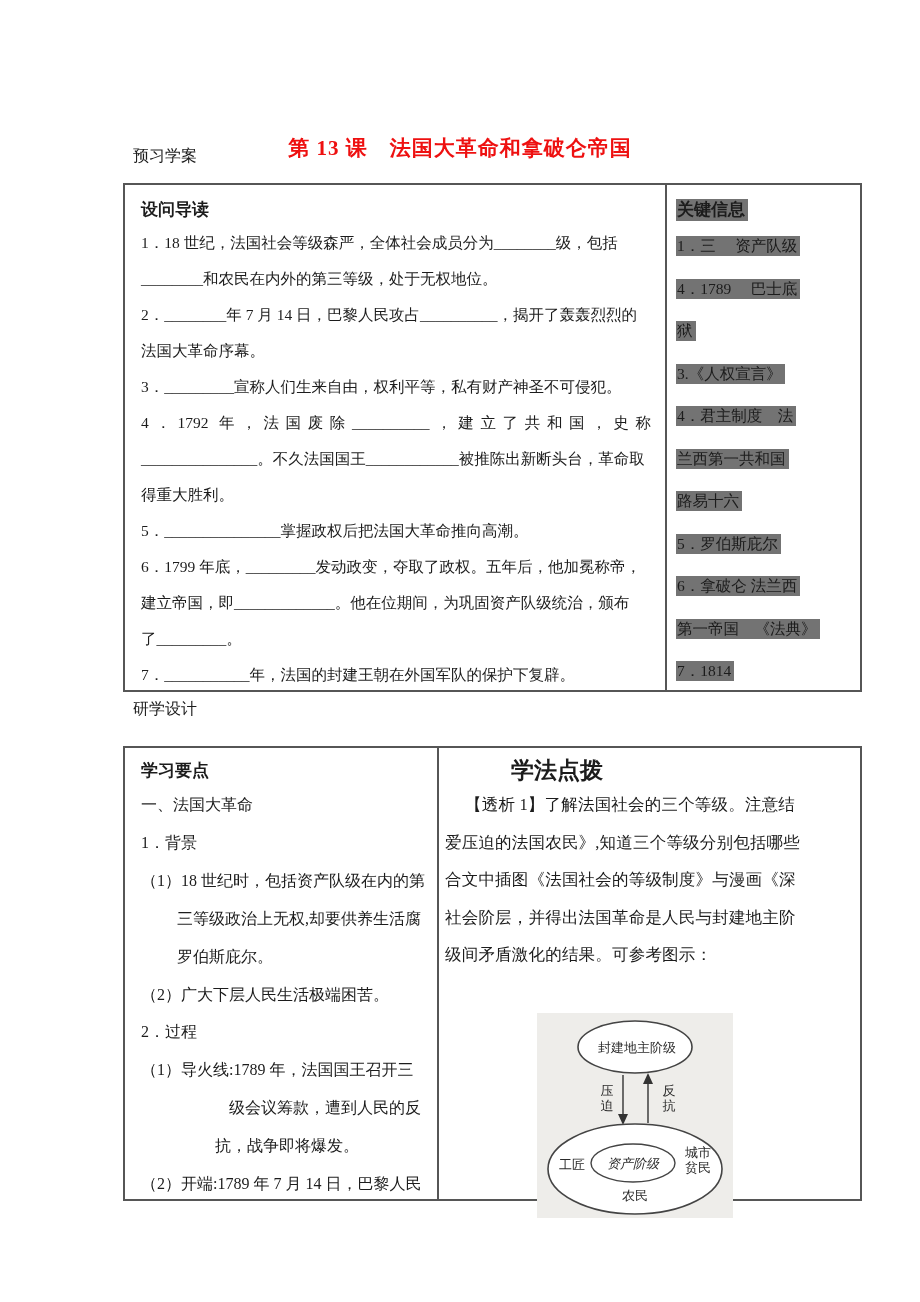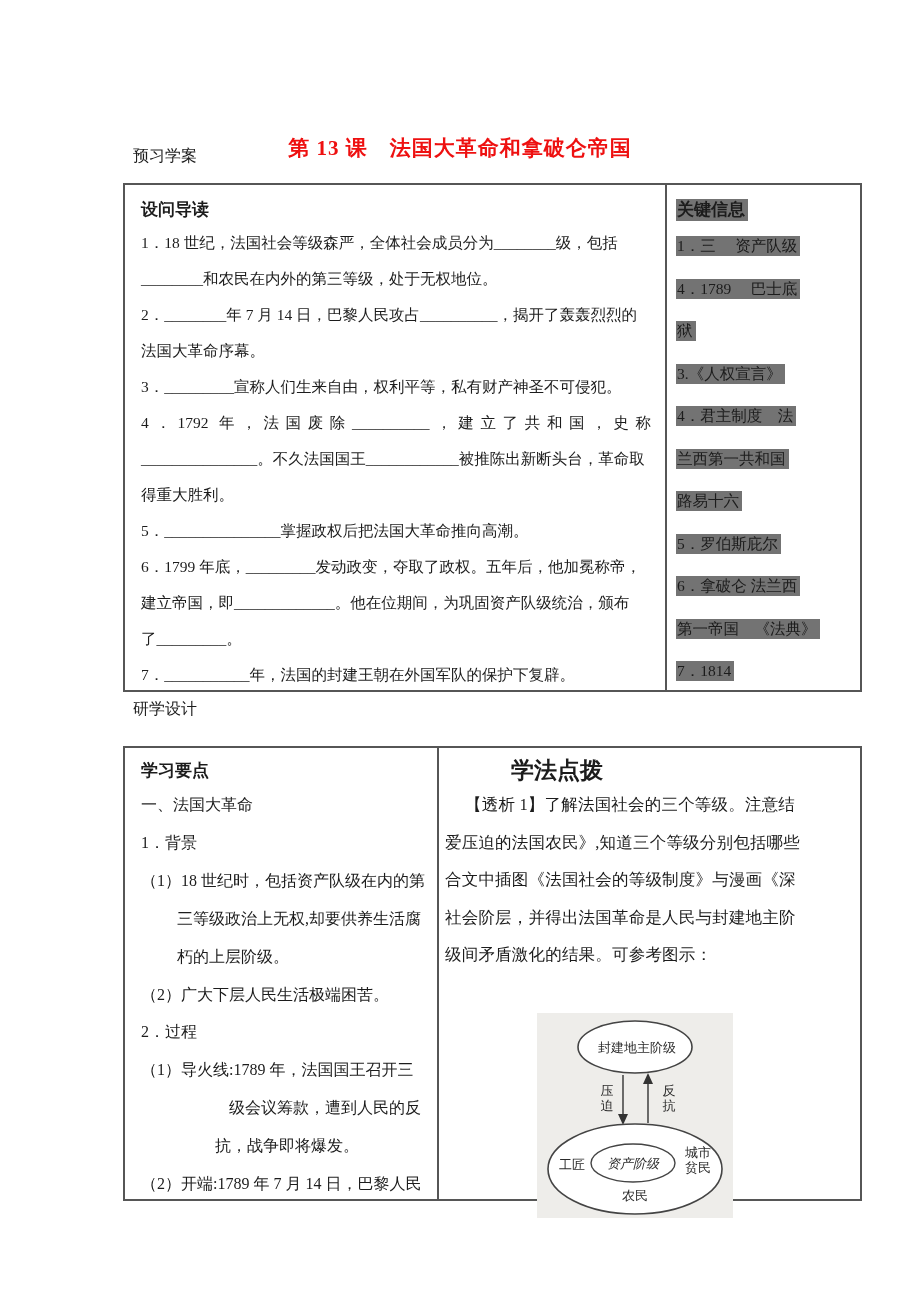--- a/index.html
+++ b/index.html
@@ -93,21 +93,21 @@
 
   <div class="sec-label second">研学设计</div>
 
   <div class="tbl" id="t2">
     <div class="cell cell-l">
       <div class="th">学习要点</div>
       <div class="sline">一、法国大革命</div>
       <div class="sline">1．背景</div>
       <div class="sline">（1）18 世纪时，包括资产队级在内的第</div>
       <div class="sline ind1">三等级政治上无权,却要供养生活腐</div>
-      <div class="sline ind1">朽的上层阶级。</div>
+      <div class="sline ind1">罗伯斯庇尔。</div>
       <div class="sline">（2）广大下层人民生活极端困苦。</div>
       <div class="sline">2．过程</div>
       <div class="sline">（1）导火线:1789 年，法国国王召开三</div>
       <div class="sline ind2">级会议筹款，遭到人民的反</div>
       <div class="sline ind3">抗，战争即将爆发。</div>
       <div class="sline">（2）开端:1789 年 7 月 14 日，巴黎人民</div>
     </div>
     <div class="cell cell-r">
       <div class="tip-header">学法点拨</div>
       <div class="tline firstline">【透析 1】了解法国社会的三个等级。注意结</div>

